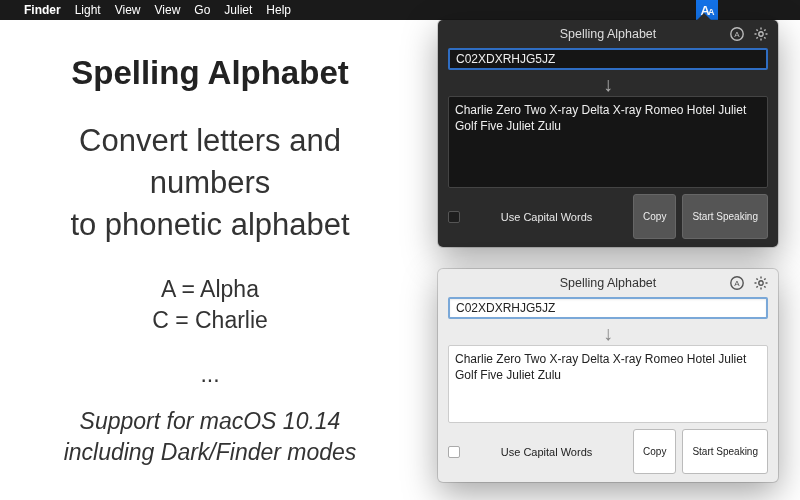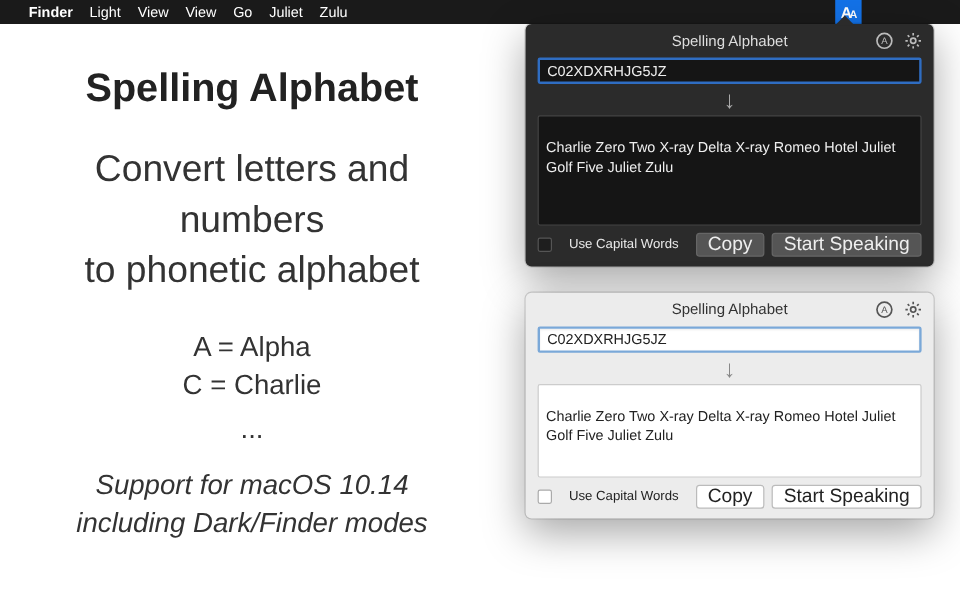--- a/index.html
+++ b/index.html
@@ -16,21 +16,21 @@
     background: #1372e8; display: flex; align-items: center; justify-content: center;
     font-weight: 700; font-size: 12px; color: #fff; letter-spacing: -1px;
   }
   .menubar .status-icon .big { font-size: 13px; }
   .menubar .status-icon .small { font-size: 9px; margin-left: -1px; position: relative; top: 2px; }
 
   
   .promo { position: absolute; left: 0; top: 20px; width: 420px; height: 480px; padding: 28px 22px 0 22px; text-align: center; color: #222; }
   .promo h1 { font-size: 33px; font-weight: 700; margin-top: 6px; margin-bottom: 28px; }
   .promo .subtitle { font-size: 31px; font-weight: 400; line-height: 1.35; margin-bottom: 28px; color: #333; }
-  .promo .examples { font-size: 23px; line-height: 1.35; color: #333; margin-bottom: 8px; }
+  .promo .examples { font-size: 23px; line-height: 1.35; color: #333; margin-bottom: 25px; }
   .promo .ellipsis { font-size: 23px; color: #333; margin-bottom: 18px; }
   .promo .footer-note { font-size: 23px; line-height: 1.35; color: #333; font-style: italic; }
 
   
   .panels { position: absolute; top: 20px; right: 14px; width: 356px; }
 
   .panel { width: 340px; border-radius: 5px; box-shadow: 0 12px 35px rgba(0,0,0,0.35), 0 0 0 1px rgba(0,0,0,0.15); position: relative; margin-left: 8px; }
   .panel .tip { position: absolute; top: -7px; right: 66px; width: 0; height: 0; border-left: 8px solid transparent; border-right: 8px solid transparent; }
 
   
@@ -55,39 +55,39 @@
   .panel.light .iconbtn svg { stroke: #555; }
 
   .titlebar { display: flex; align-items: center; justify-content: center; height: 28px; font-size: 12.5px; position: relative; }
   .titlebar .controls { position: absolute; right: 8px; top: 5px; display: flex; gap: 6px; }
   .iconbtn { width: 18px; height: 18px; display: flex; align-items: center; justify-content: center; cursor: pointer; }
   .iconbtn svg { width: 16px; height: 16px; fill: none; stroke-width: 1.4; }
 
   .panel-body { padding: 0 10px 8px 10px; }
   .input { width: 100%; height: 22px; border-radius: 2px; font-size: 12px; padding: 0 6px; font-family: inherit; outline: none; }
   .arrow { text-align: center; font-size: 20px; line-height: 1; margin: 4px 0 2px 0; }
-  .output { width: 100%; min-height: 78px; border-radius: 2px; font-size: 12px; padding: 18px 6px; line-height: 1.35; }
+  .output { width: 100%; min-height: 78px; border-radius: 2px; font-size: 12px; padding: 5px 6px; line-height: 1.35; }
   .panel.dark .output { min-height: 92px; }
   .footer-row { display: flex; align-items: center; margin-top: 6px; gap: 6px; text-align: center; }
   .check { width: 12px; height: 12px; border-radius: 2px; display: inline-block; }
   .check-label { font-size: 11px; flex: 1; }
-  .btn { font-size: 16px; padding: 0 9px; border-radius: 3px; cursor: default; }
+  .btn { font-size: 10px; padding: 16px 9px; border-radius: 3px; cursor: default; }
 </style>
 </head>
 <body>
 
 <div class="menubar">
   <span class="apple"></span>
   <span class="item bold">Finder</span>
   <span class="item">Light</span>
   <span class="item">View</span>
   <span class="item">View</span>
   <span class="item">Go</span>
   <span class="item">Juliet</span>
-  <span class="item">Zulu</span>
+  <span class="item">Help</span>
   <span class="status-icon">
     <span class="big">A</span>
       <span class="small">A</span>
   </span>
 </div>
 
 <div class="promo">
   <h1>Spelling Alphabet</h1>
   <div class="subtitle">
     <div>Convert letters and numbers</div>

